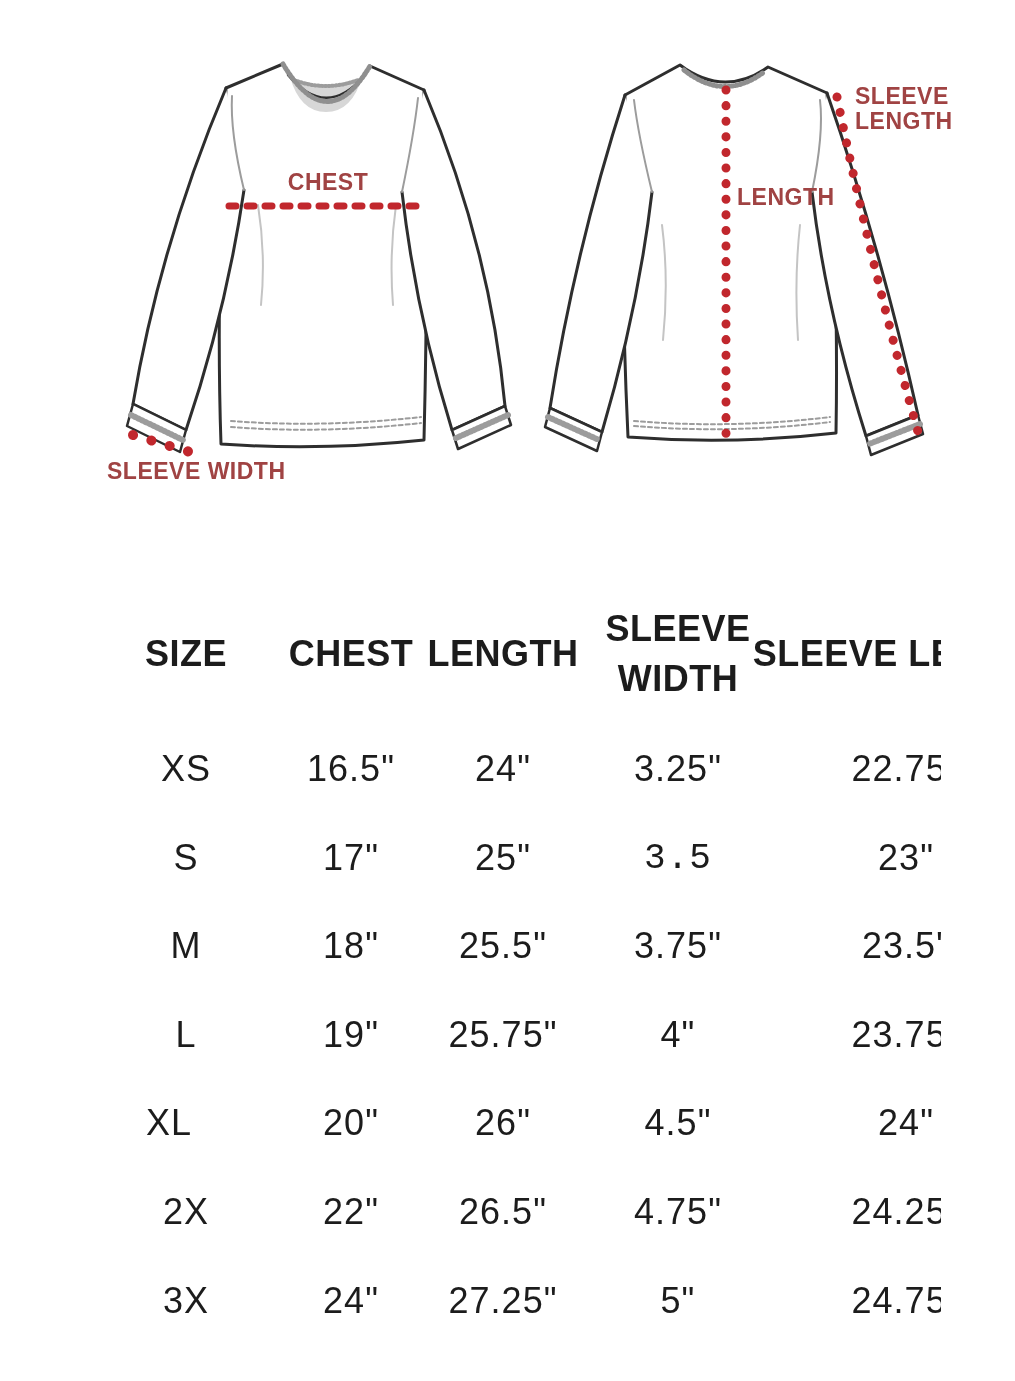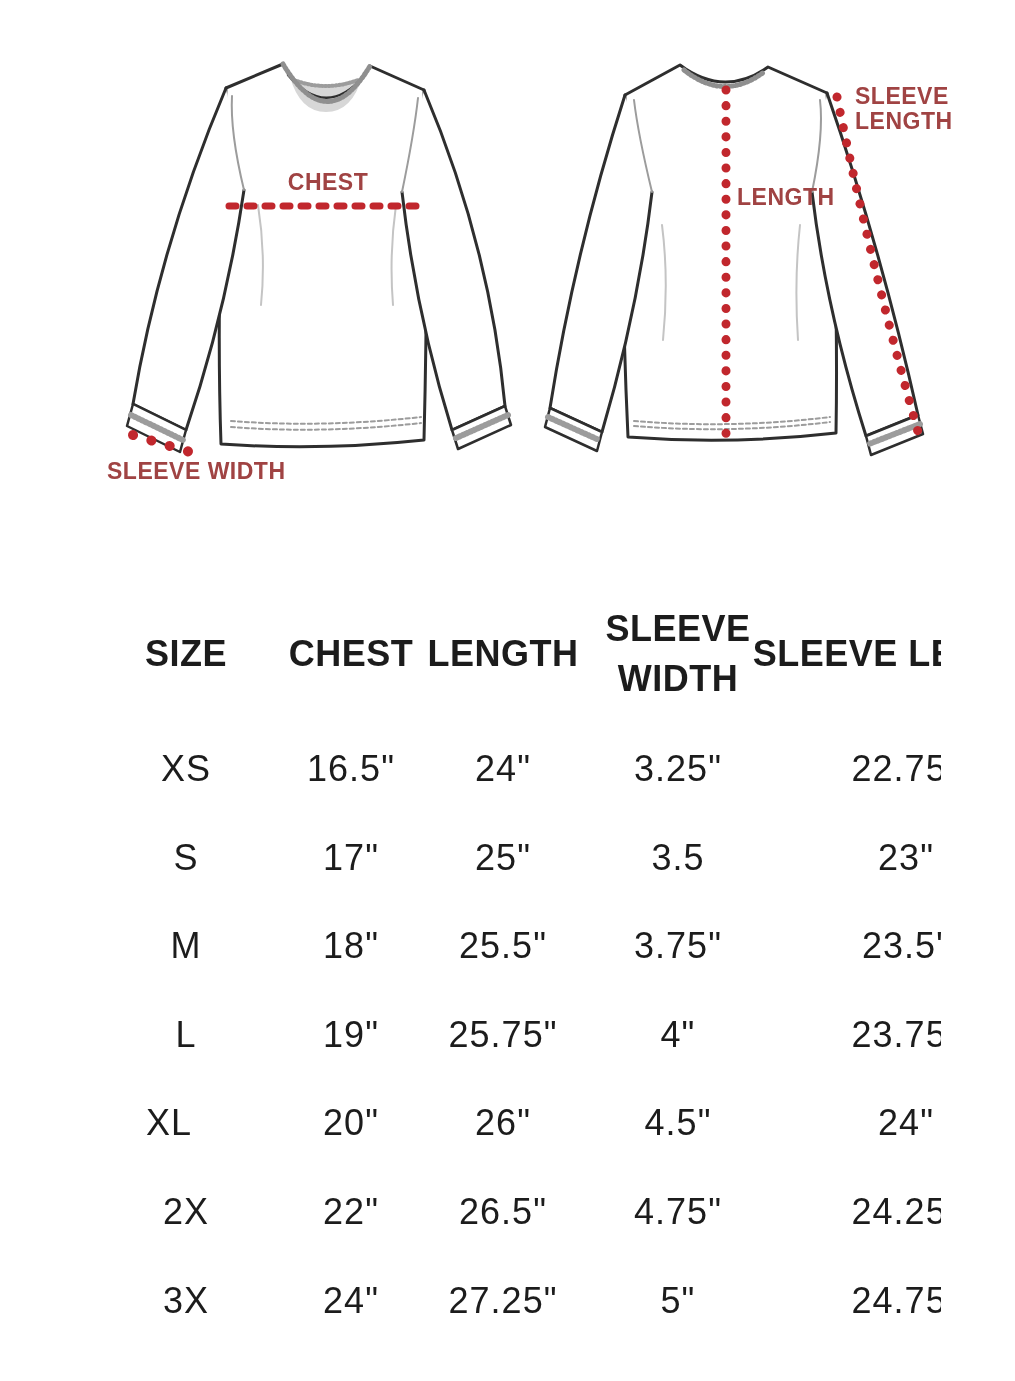--- a/index.html
+++ b/index.html
@@ -101,21 +101,21 @@
       <div class="cell header wrap" style="left: 678px; top: 48px;">SLEEVE WIDTH</div>
       <div class="cell header" style="left: 906px; top: 48px;">SLEEVE LENGTH</div>
       <div class="cell" style="left: 186px; top: 163px;">XS</div>
       <div class="cell" style="left: 351px; top: 163px;">16.5"</div>
       <div class="cell" style="left: 503px; top: 163px;">24"</div>
       <div class="cell" style="left: 678px; top: 163px;">3.25"</div>
       <div class="cell" style="left: 906px; top: 163px;">22.75"</div>
       <div class="cell" style="left: 186px; top: 252px;">S</div>
       <div class="cell" style="left: 351px; top: 252px;">17"</div>
       <div class="cell" style="left: 503px; top: 252px;">25"</div>
-      <div class="cell" style="left: 678px; top: 252px;">3.5</div>
+      <div class="cell" style="left: 678px; top: 252px; font-family: Liberation Mono, monospace;">3.5</div>
       <div class="cell" style="left: 906px; top: 252px;">23"</div>
       <div class="cell" style="left: 186px; top: 340px;">M</div>
       <div class="cell" style="left: 351px; top: 340px;">18"</div>
       <div class="cell" style="left: 503px; top: 340px;">25.5"</div>
       <div class="cell" style="left: 678px; top: 340px;">3.75"</div>
       <div class="cell" style="left: 906px; top: 340px;">23.5"</div>
       <div class="cell" style="left: 186px; top: 429px;">L</div>
       <div class="cell" style="left: 351px; top: 429px;">19"</div>
       <div class="cell" style="left: 503px; top: 429px;">25.75"</div>
       <div class="cell" style="left: 678px; top: 429px;">4"</div>

